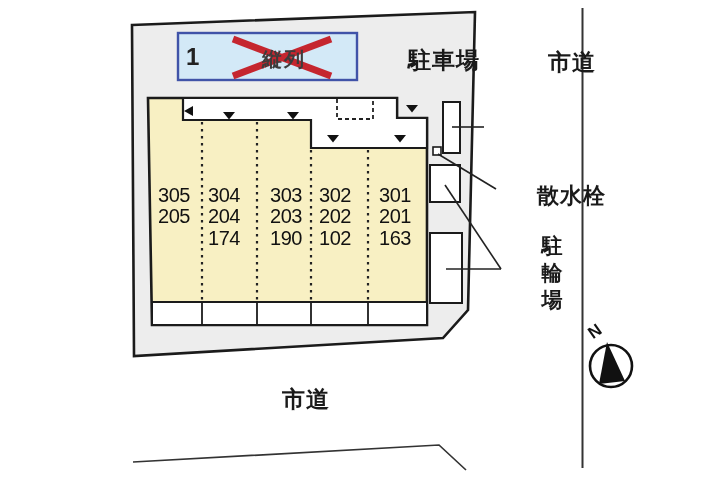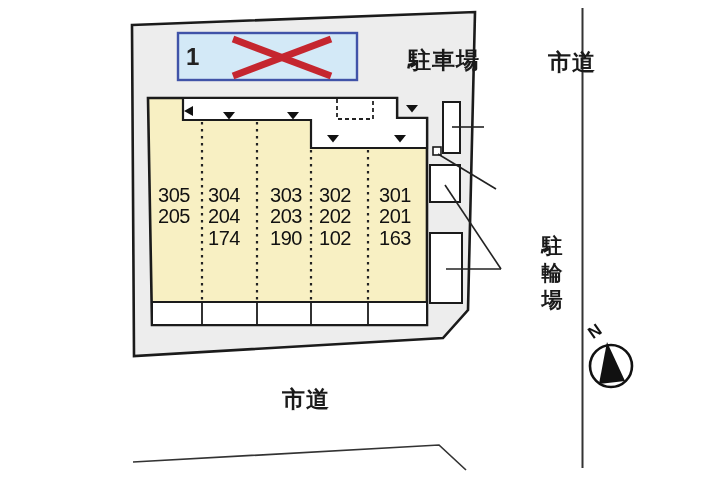--- a/index.html
+++ b/index.html
@@ -71,26 +71,28 @@
     <line x1="582.5" y1="8" x2="582.5" y2="468" stroke="#333" stroke-width="2"></line>
     <polyline points="133,462 439,445 466,470" fill="none" stroke="#333" stroke-width="1.7"></polyline>
 
     <g>
       <circle cx="611" cy="366" r="21" fill="#ffffff" stroke="#111" stroke-width="2.6"></circle>
       <polygon points="607,342 625,381 599,384" fill="#111"></polygon>
     </g>
   </svg>
 
   <div class="stall-num" style="left:186px;top:43px;">1</div>
+  <div class="crossed" style="left:258px;top:46px;width:52px;text-align:center;">縦列</div>
   <div class="lbl lbl-big" style="left:368px;top:45px;">駐車場</div>
 
   <div class="lbl lbl-big" style="left:508px;top:47px;">市道</div>
   <div class="lbl lbl-big" style="left:242px;top:384px;">市道</div>
 
 
+  <div class="lbl" style="left:497px;top:181px;font-size:22px;letter-spacing:1px;">散水栓</div>
 
   <div class="lbl" style="left:499px;top:232px;width:26px;font-size:21px;line-height:27px;">
     <span class="vert">駐</span>
     <span class="vert">輪</span>
     <span class="vert">場</span>
   </div>
 
   <div class="north-n" style="left:589px;top:322px;">N</div>
 
   <div class="unit" style="left:148px;top:185px;">305</div>

